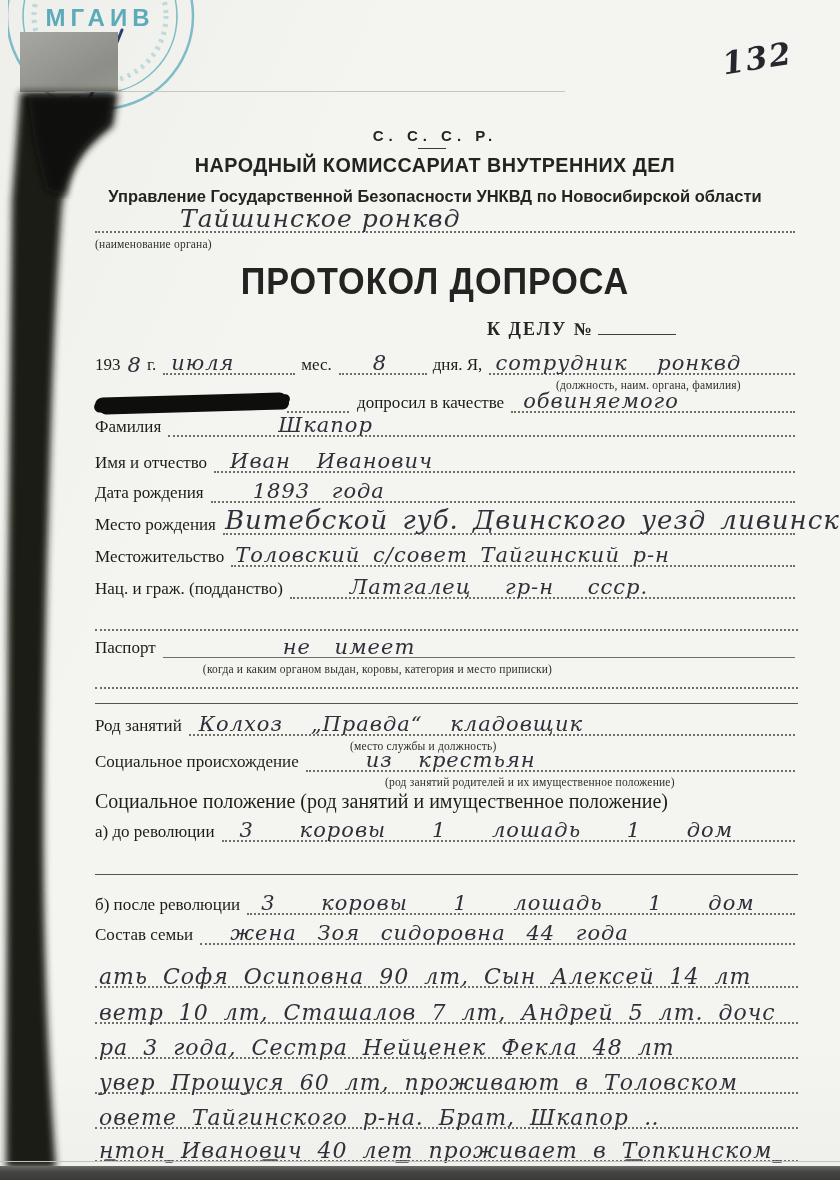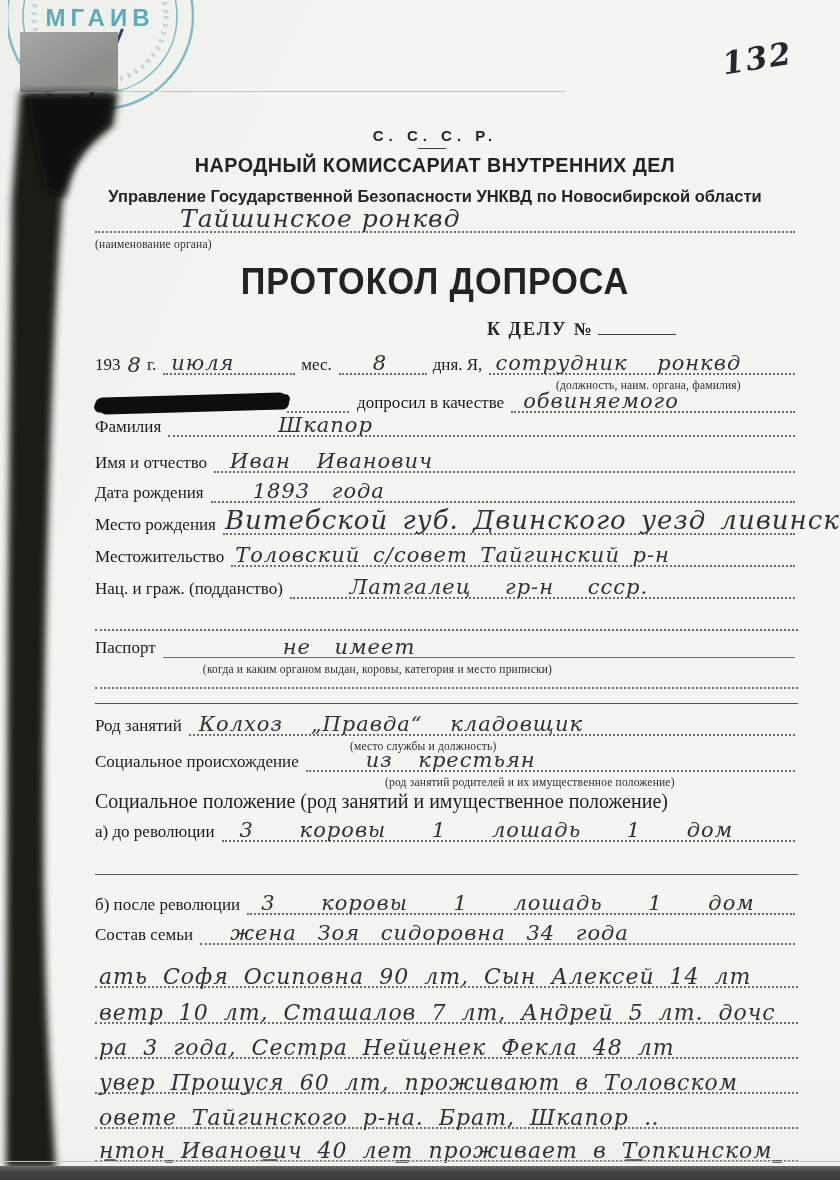--- a/index.html
+++ b/index.html
@@ -213,21 +213,21 @@
   <div class="row" style="top:891px">
     <span class="lbl">б) после революции</span>
     <div class="blank fill">
       <span class="hw spread-wide" style="left:14px">3 коровы 1 лошадь 1 дом</span>
     </div>
   </div>
 
   <div class="row" style="top:921px">
     <span class="lbl">Состав семьи</span>
     <div class="blank fill">
-      <span class="hw spread-mid" style="left:30px">жена Зоя сидоровна 34 года</span>
+      <span class="hw spread-mid" style="left:30px">жена Зоя сидоровна 44 года</span>
     </div>
   </div>
 
   <div class="freerow" style="top:956px">
     <span class="hw">ать Софя Осиповна 90 лт,  Сын Алексей 14 лт</span>
   </div>
   <div class="freerow" style="top:992px">
     <span class="hw">ветр 10 лт,  Сташалов 7 лт,  Андрей 5 лт.  дочс</span>
   </div>
   <div class="freerow" style="top:1027px">

